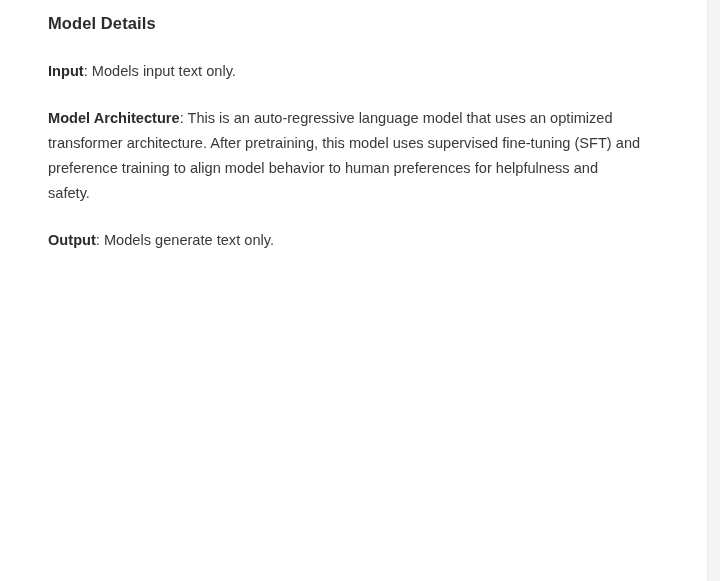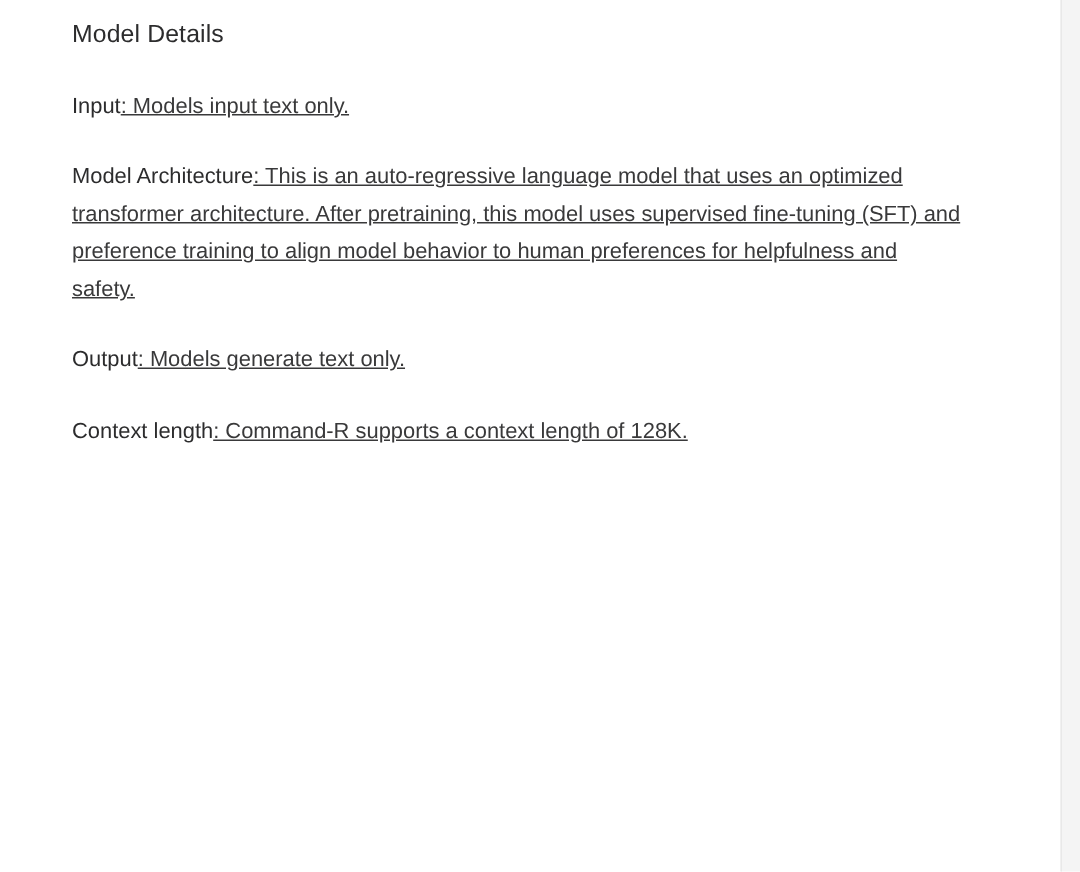--- a/index.html
+++ b/index.html
@@ -26,41 +26,40 @@
     position: absolute;
     top: 0;
     right: 0;
     width: 12px;
     height: 581px;
     background: #f4f4f4;
     border-left: 1px solid #e8e8e8;
   }
   h2.section-title {
     font-size: 16.5px;
-    font-weight: normal;
+    font-weight: bold;
     color: #2c2c2d;
     margin: 0 0 26px 0;
     letter-spacing: 0.1px;
   }
   p.para {
     font-size: 14.6px;
     line-height: 1.72;
     margin: 0 0 22px 0;
     color: #39393a;
   }
   p.para:last-child {
     margin-bottom: 0;
   }
   .lead {
-    font-weight: normal;
+    font-weight: bold;
     color: #2c2c2d;
   }
   .body-text {
     font-weight: normal;
-    text-decoration: underline;
   }
 </style>
 </head>
 <body>
 
 <div class="page">
 
   <h2 class="section-title">Model Details</h2>
 
   <p class="para">
@@ -70,19 +69,16 @@
   <p class="para">
     <span class="lead">Model Architecture</span><span class="body-text">: This is an auto-regressive language model that uses an optimized transformer architecture. After pretraining, this model uses supervised fine-tuning (SFT) and preference training to align model behavior to human preferences for helpfulness and safety.</span>
   </p>
 
   <p class="para">
     <span class="lead">Output</span><span class="body-text">: Models generate text only.</span>
   </p>
 
 
 
-  <p class="para">
-    <span class="lead">Context length</span><span class="body-text">: Command-R supports a context length of 128K.</span>
-  </p>
 
 </div>
 
 <div class="right-gutter"></div>
 
 </body></html>

